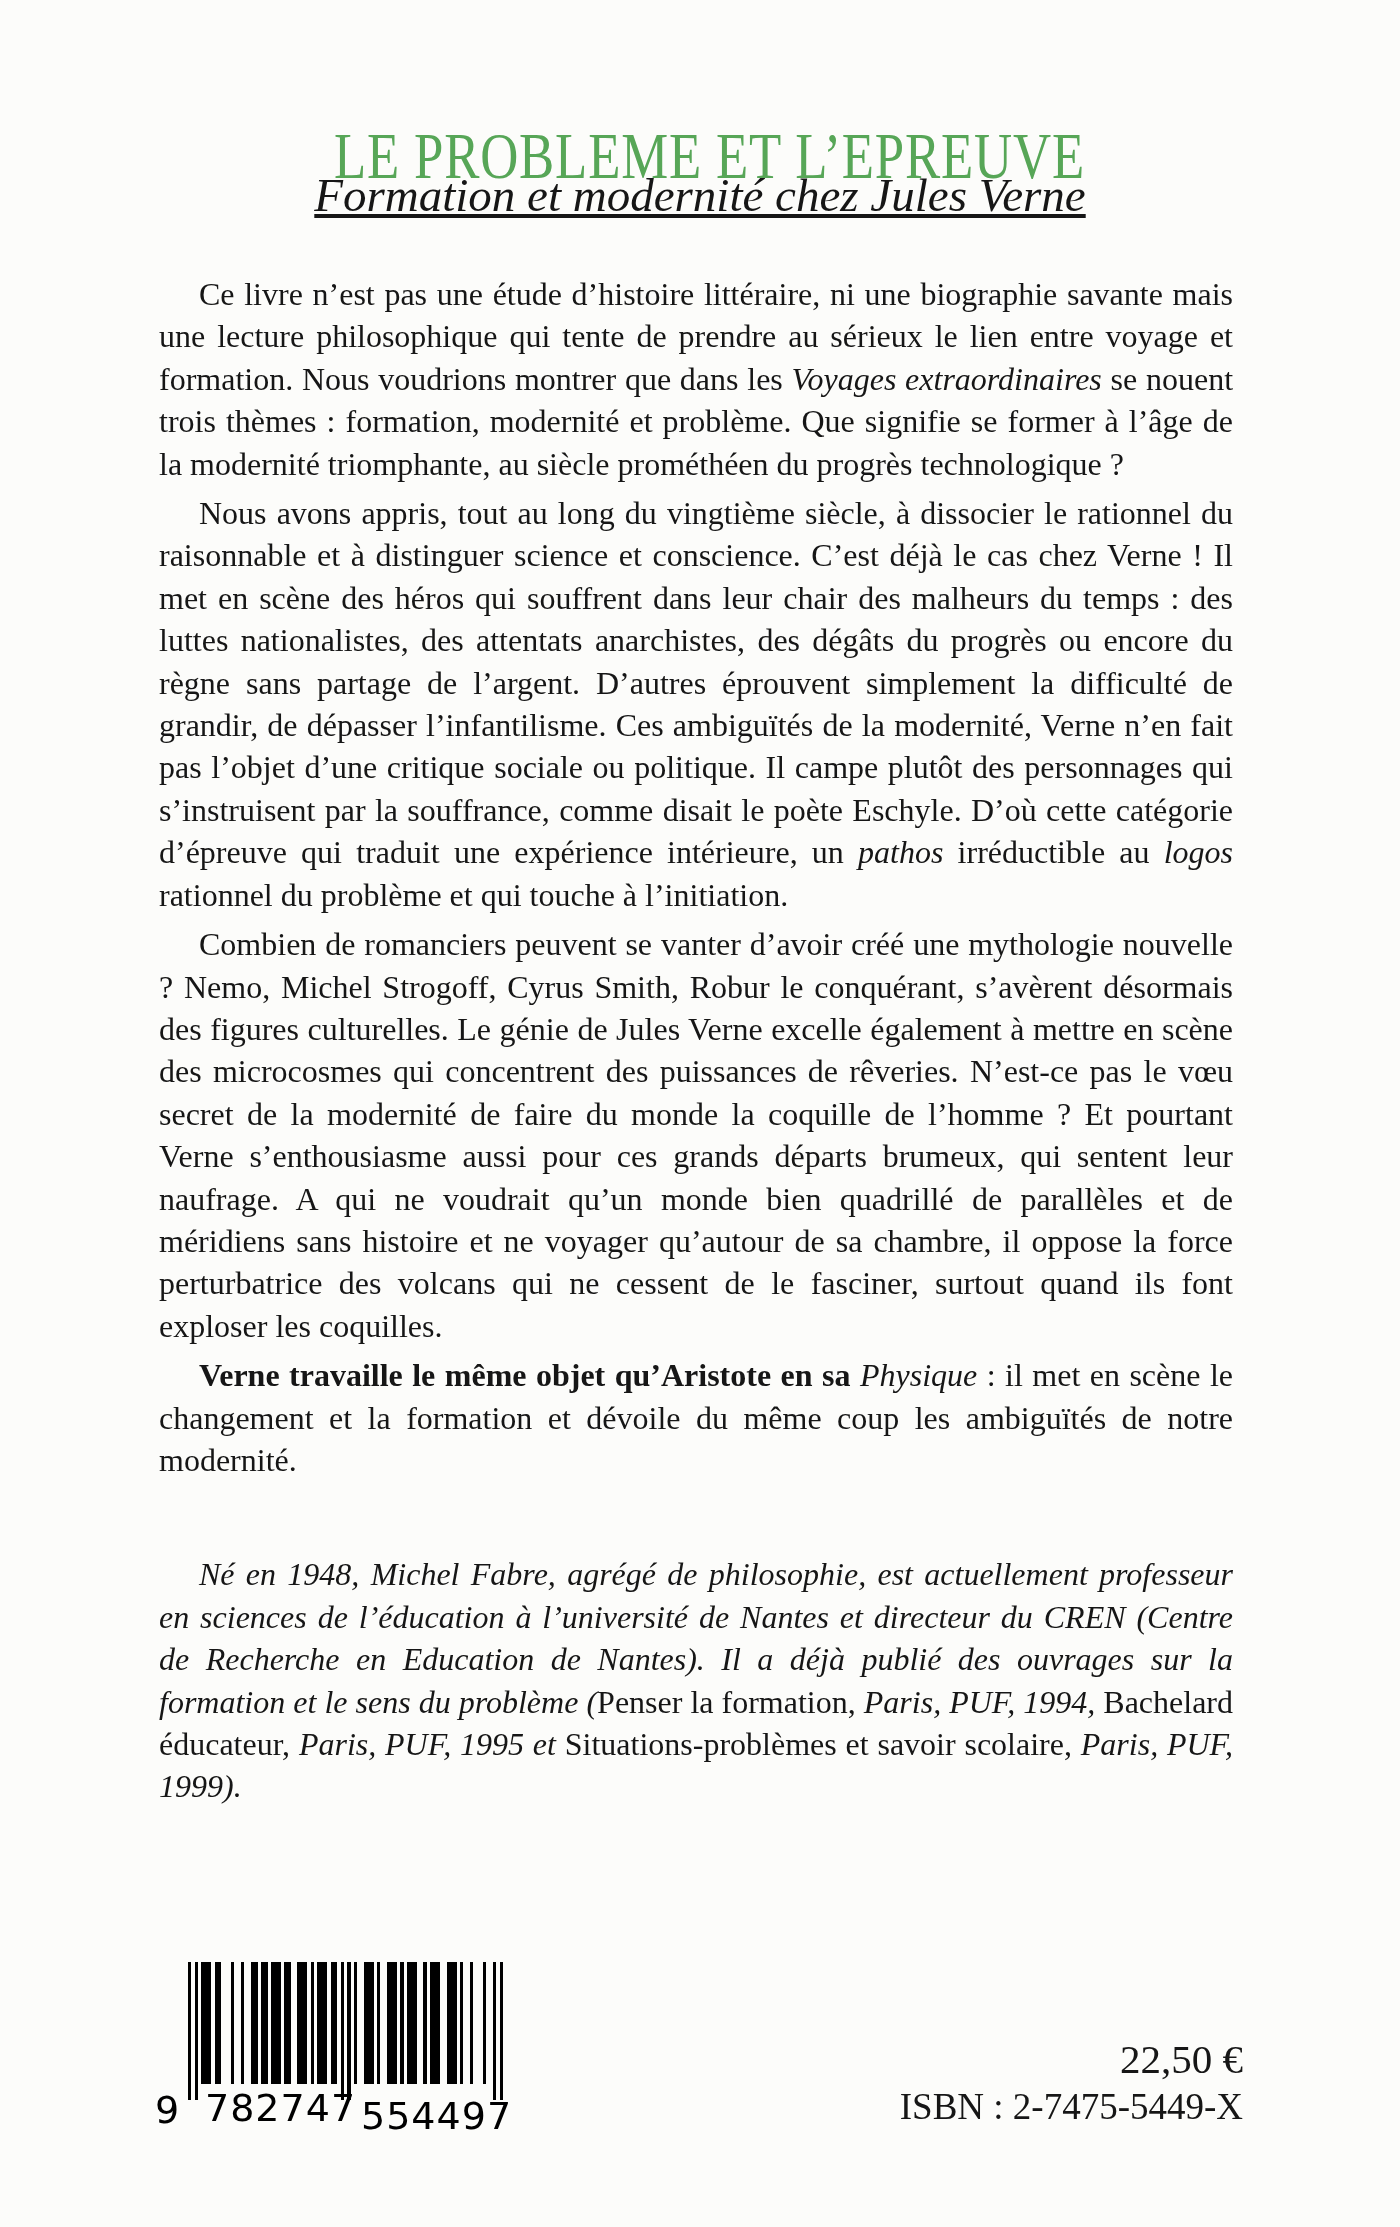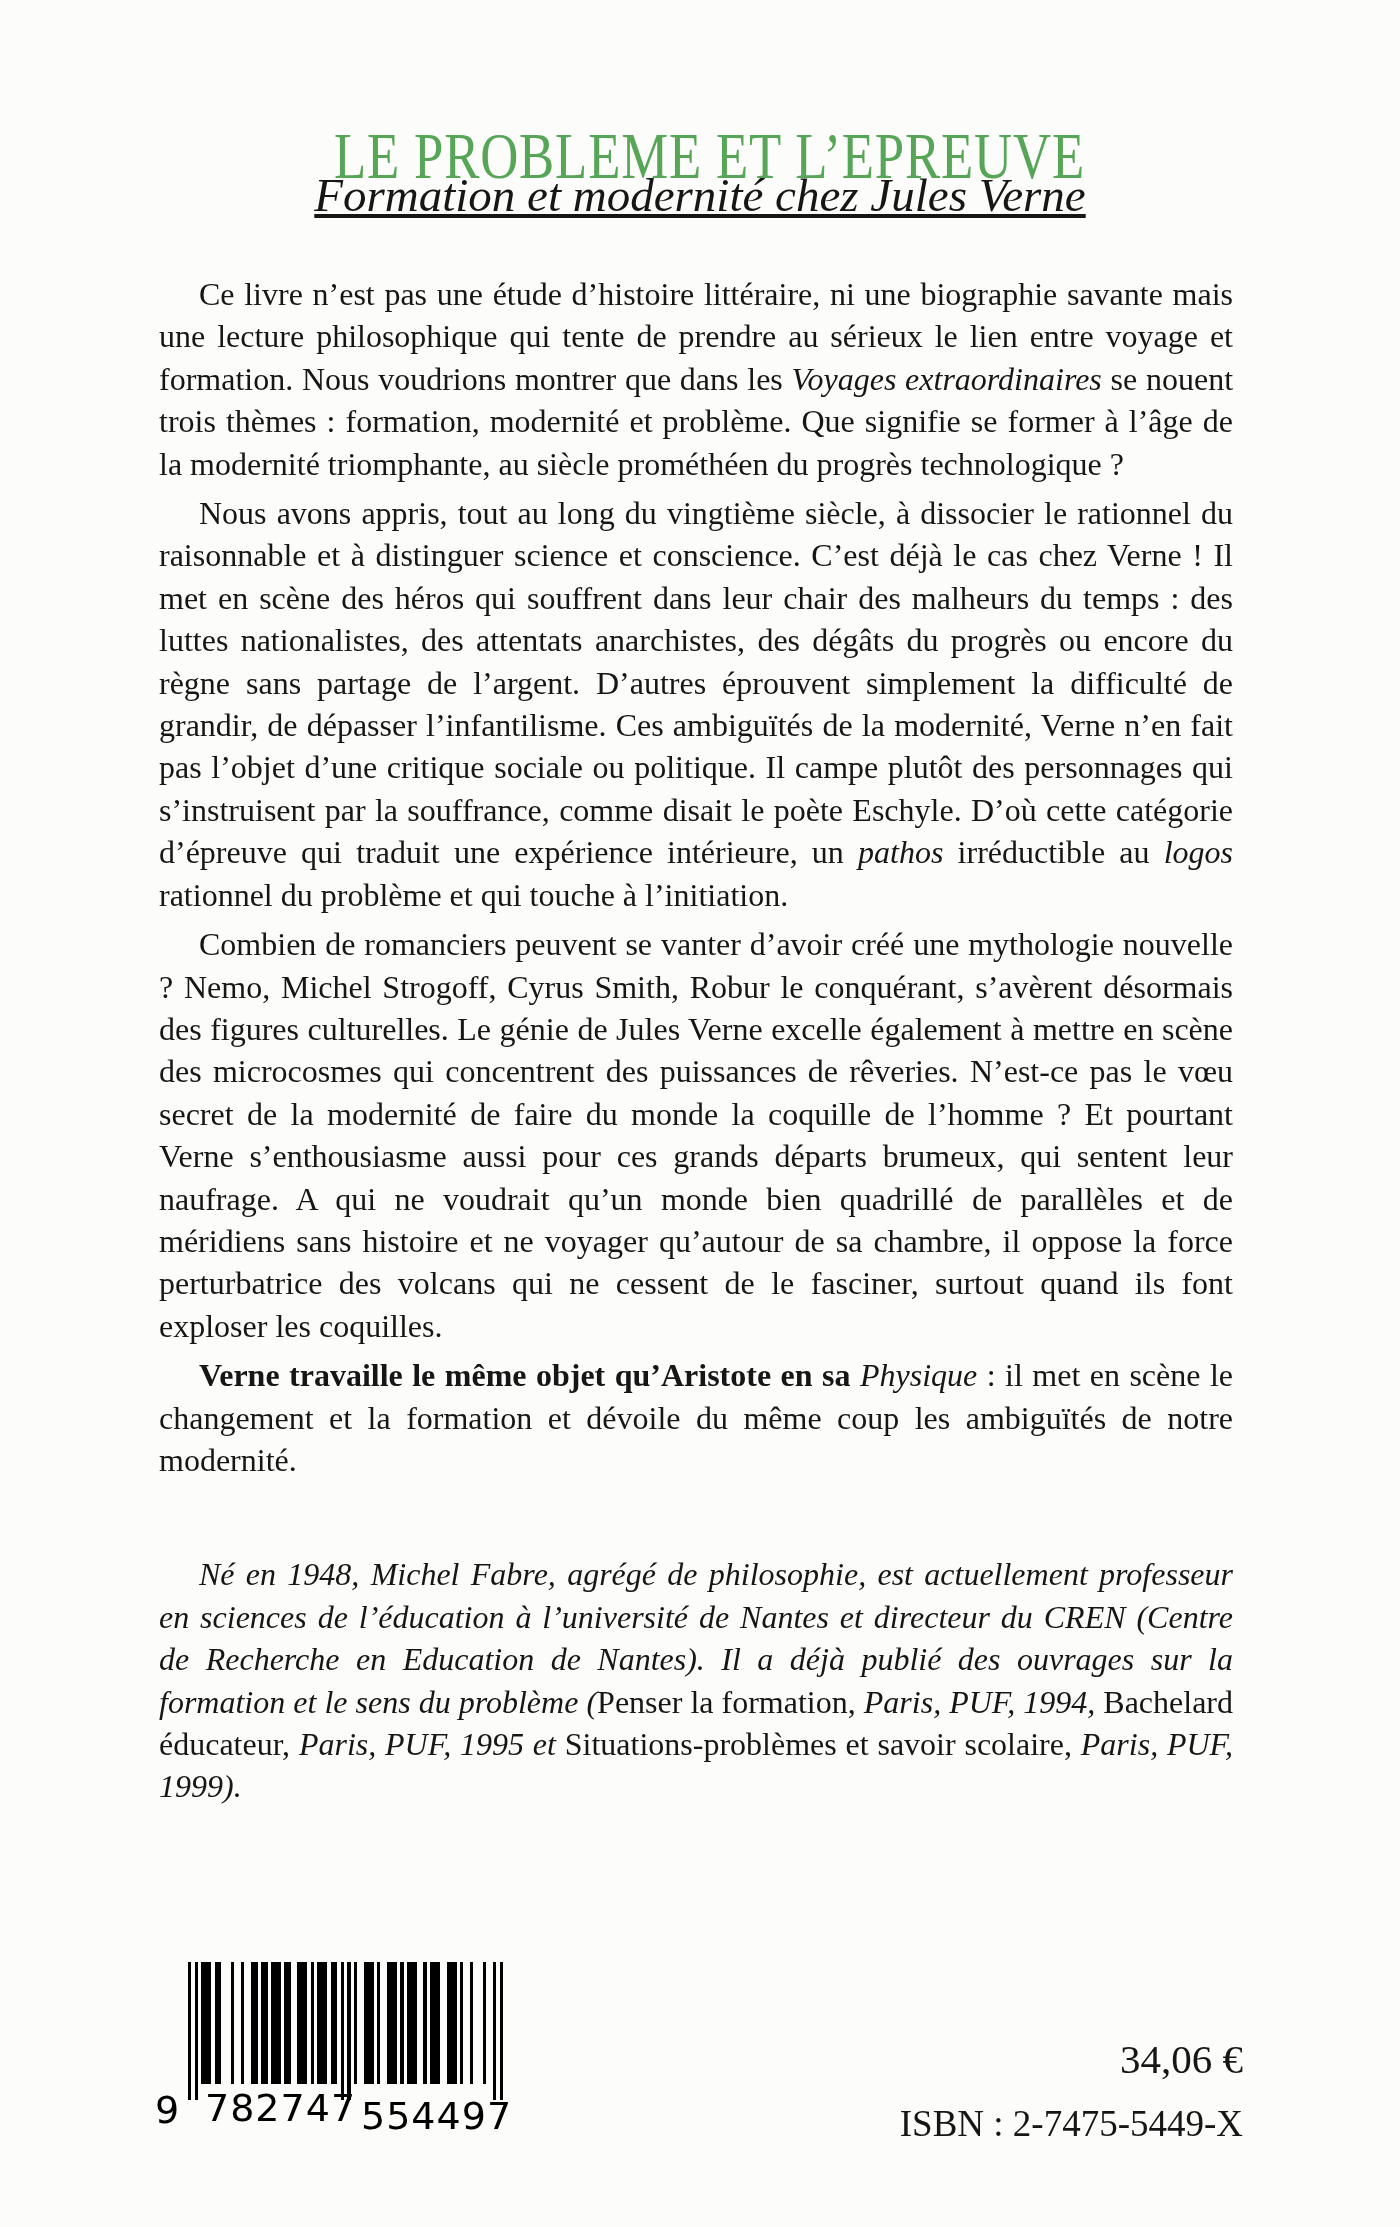--- a/index.html
+++ b/index.html
@@ -56,21 +56,21 @@
     font-size: 38px; color: #000;
   }
   .bc-lead  { position: absolute; left: 0;   top: 2px; }
   .bc-left  { position: absolute; left: 50px;  top: 0; letter-spacing: 1px; }
   .bc-right { position: absolute; left: 206px; top: 8px; letter-spacing: 1px; }
   .footer-block {
     position: absolute; right: 157px; top: 2036px;
     text-align: right;
   }
   .price { font-size: 41px; line-height: 46px; }
-  .isbn  { font-size: 37px; line-height: 44px; margin-top: 20px; }
+  .isbn  { font-size: 37px; line-height: 44px; margin-top: 3px; }
 </style>
 </head>
 <body>
 
 <div class="page">
 
   <h1 class="page-title" style="color: rgb(87, 166, 87); margin-left: 9px;"><span class="squeeze">LE PROBLEME ET L’EPREUVE</span></h1>
 
   <div class="page-subtitle">Formation et modernité chez Jules Verne</div>
 
@@ -143,17 +143,17 @@
         <rect x="311.68" y="0" width="3.37" height="138"></rect>
       </svg>
     <div class="barcode-digits">
       <span class="bc-lead">9</span>
       <span class="bc-left">782747</span>
       <span class="bc-right">554497</span>
     </div>
   </div>
 
   <div class="footer-block">
-    <div class="price">34,06 €</div>
+    <div class="price">22,50 €</div>
     <div class="isbn">ISBN : 2-7475-5449-X</div>
   </div>
 
 </div>
 
 </body></html>

